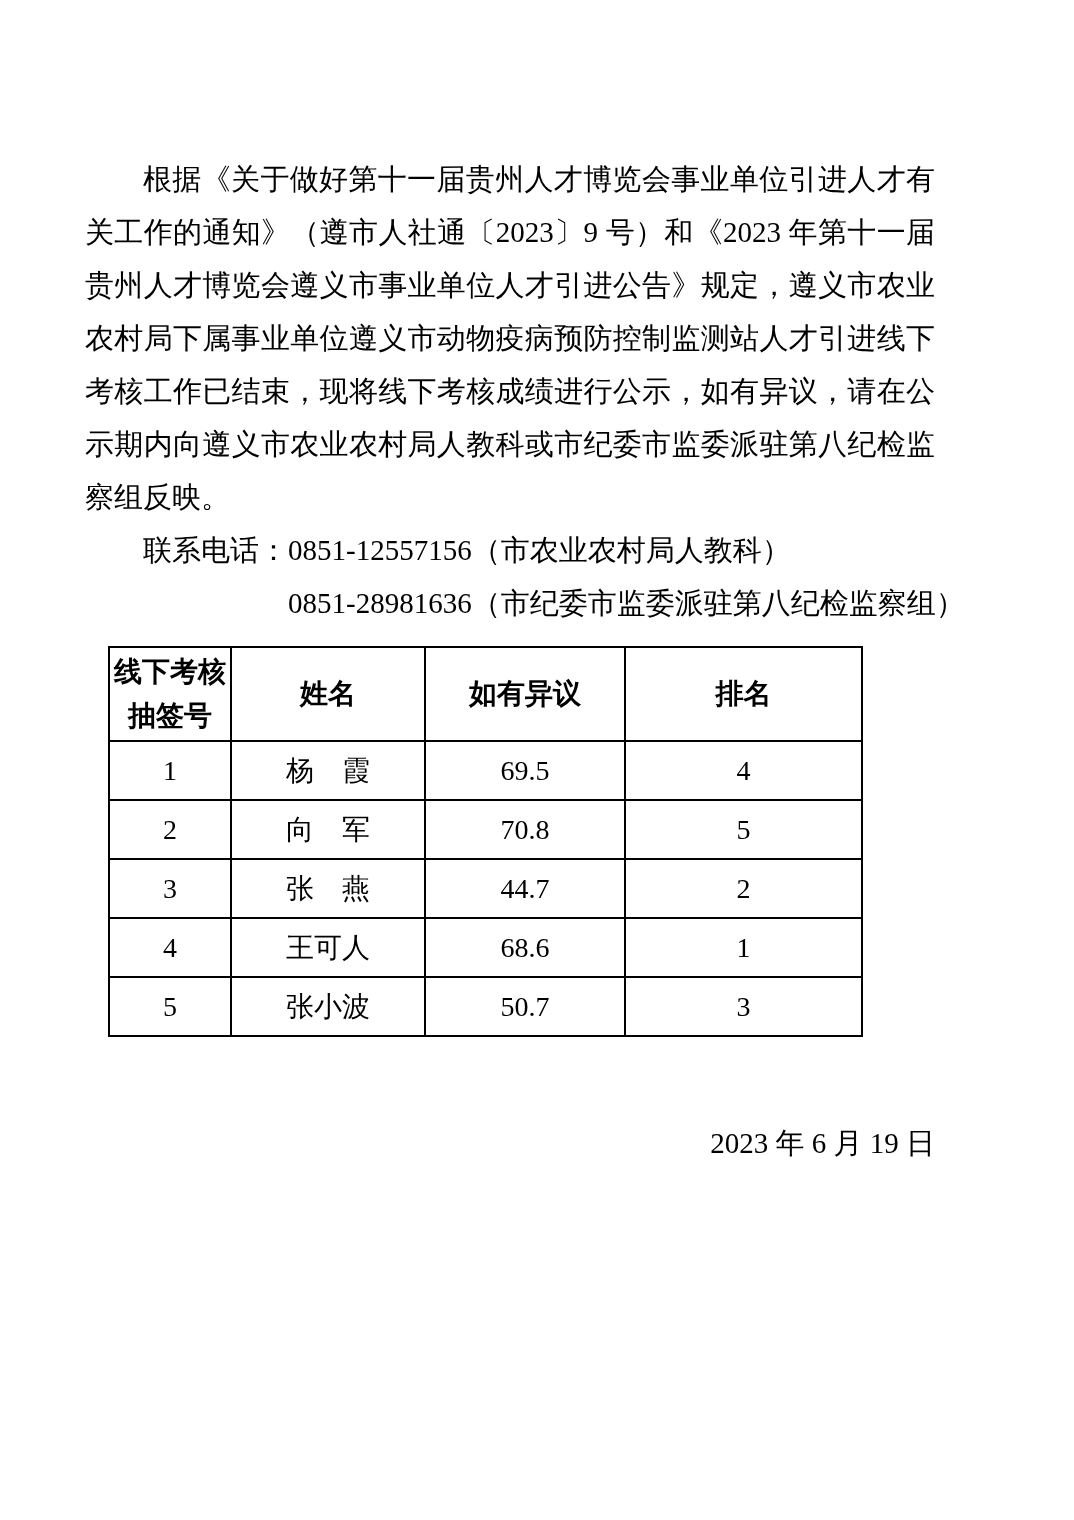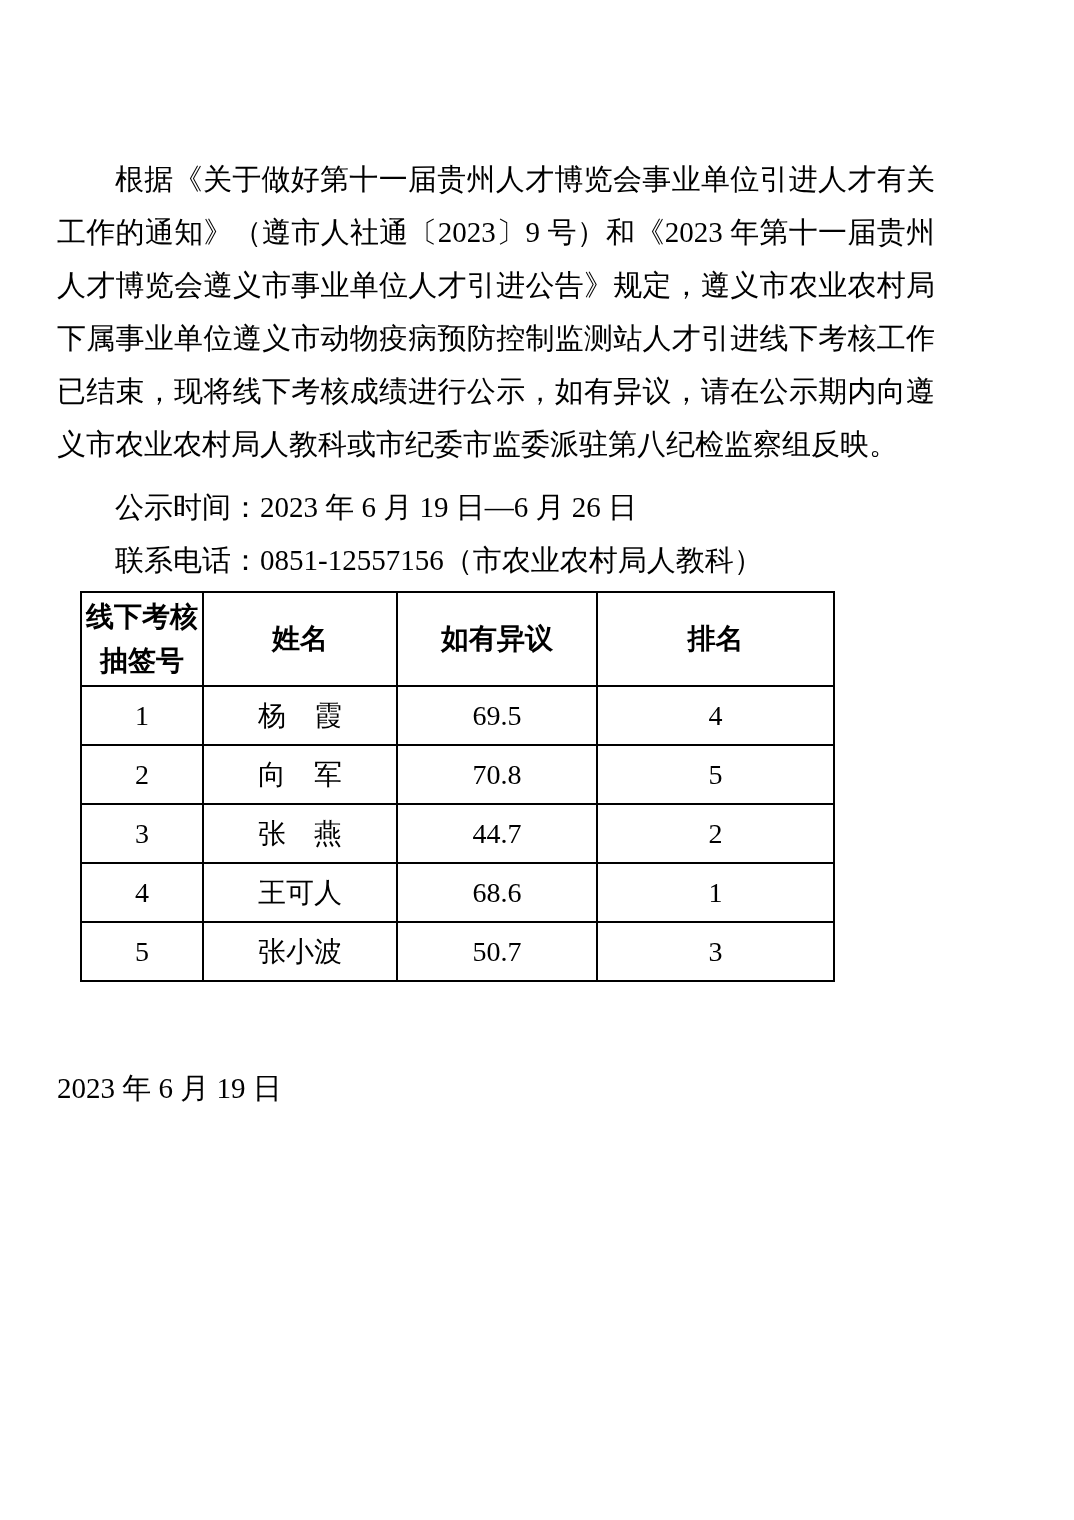--- a/index.html
+++ b/index.html
@@ -8,41 +8,41 @@
     position: relative;
     width: 1074px;
     height: 1520px;
     margin: 0 auto;
     background: #ffffff;
     color: #000000;
     font-family: "Liberation Serif", "DejaVu Serif", serif;
     overflow: hidden;
   }
   .content {
-    padding: 153px 139px 0 57px;
+    padding: 153px 139px 0 85px;
   }
   .para {
     font-size: 29px;
     line-height: 53px;
     text-align: justify;
     text-indent: 58px;
     word-break: break-all;
   }
   .line {
     font-size: 29px;
     line-height: 53px;
     white-space: nowrap;
   }
   .indent { text-indent: 58px; }
   .period-line { margin-top: 10px; }
   .phone2 { text-indent: 203px; }
   table.score-table {
     border-collapse: collapse;
     table-layout: fixed;
-    margin-top: 4px;
+    margin-top: 16px;
     margin-left: 23px;
     width: 753px;
     border-radius: 6px;
   }
   .score-table th, .score-table td {
     border: 2px solid #000000;
     text-align: center;
     vertical-align: middle;
     overflow: hidden;
   }
@@ -60,32 +60,33 @@
     font-size: 28px;
   }
   .col-draw { width: 122px; }
   .col-name { width: 194px; }
   .col-score { width: 200px; }
   .col-rank { width: 237px; }
   .sign-date {
     margin-top: 80px;
     font-size: 29px;
     line-height: 53px;
+    text-align: right;
   }
 </style>
 </head>
 <body>
 
 <div class="page">
   <div class="content">
 
     <p class="para">根据《关于做好第十一届贵州人才博览会事业单位引进人才有关工作的通知》（遵市人社通〔2023〕9 号）和《2023 年第十一届贵州人才博览会遵义市事业单位人才引进公告》规定，遵义市农业农村局下属事业单位遵义市动物疫病预防控制监测站人才引进线下考核工作已结束，现将线下考核成绩进行公示，如有异议，请在公示期内向遵义市农业农村局人教科或市纪委市监委派驻第八纪检监察组反映。</p>
 
-    <p class="line indent period-line">公示时间：2023 年 6 月 19 日—6 月 26 日</p>
     <p class="line indent">联系电话：0851-12557156（市农业农村局人教科）</p>
+    <p class="line phone2">0851-28981636（市纪委市监委派驻第八纪检监察组）</p>
 
     <table class="score-table">
       <colgroup>
         <col class="col-draw">
         <col class="col-name">
         <col class="col-score">
         <col class="col-rank">
       </colgroup>
       <thead>
         <tr>

